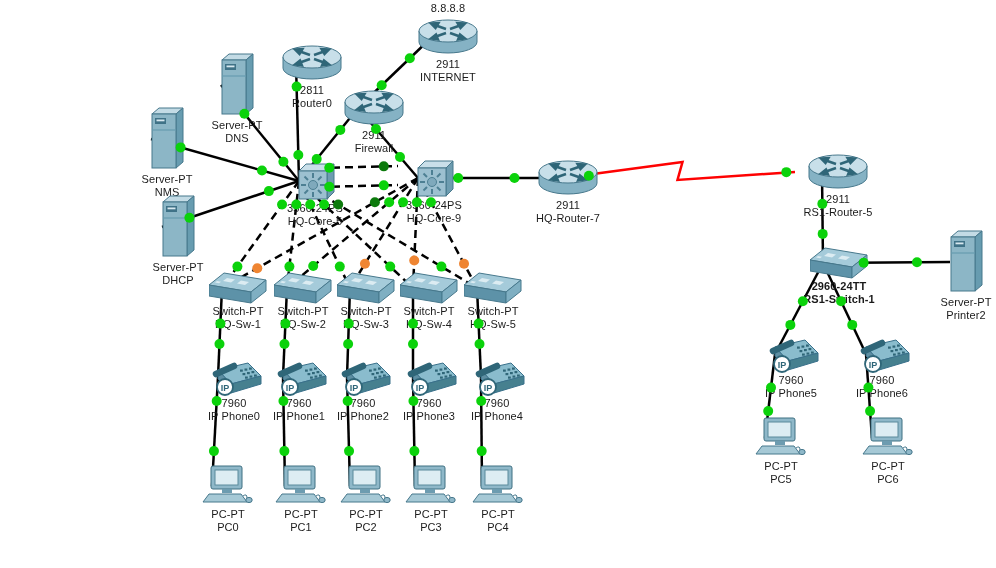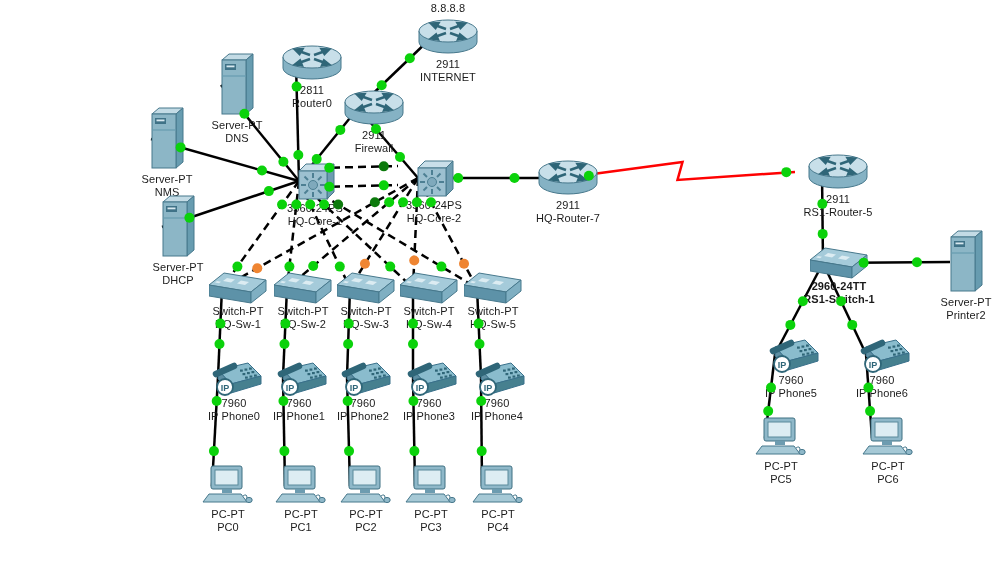--- a/index.html
+++ b/index.html
@@ -174,21 +174,21 @@
             <line x1="13" y1="19" x2="9.5" y2="15.5"></line>
             <line x1="11" y1="24" x2="6" y2="24"></line>
             <line x1="13" y1="29" x2="9.5" y2="32.5"></line>
             <line x1="18" y1="31" x2="18" y2="36"></line>
             <line x1="23" y1="29" x2="26.5" y2="32.5"></line>
           </g>
           <circle cx="18" cy="24" r="4.5" fill="#7fa9bc" stroke="#4d7f93"></circle>
         </svg>
         <div class="labels">
           <div>3560-24PS</div>
-          <div>HQ-Core-1</div>
+          <div>HQ-Core-5</div>
         </div>
       </div>
       <div class="device" style="left: 398px; top: 158px; width: 40px; height: 40px;">
         <svg width="40" height="40" viewBox="0 0 40 40">
           <polygon points="4,10 11,3 39,3 32,10" fill="#c9dfe9" stroke="#47788c"></polygon>
           <polygon points="32,10 39,3 39,31 32,38" fill="#6d9cb0" stroke="#47788c"></polygon>
           <rect x="4" y="10" width="28" height="28" fill="#9cc0d0" stroke="#47788c"></rect>
           <g stroke="#4d7f93" stroke-width="2">
             <line x1="25" y1="24" x2="30" y2="24"></line>
             <line x1="23" y1="19" x2="26.5" y2="15.5"></line>
@@ -196,21 +196,21 @@
             <line x1="13" y1="19" x2="9.5" y2="15.5"></line>
             <line x1="11" y1="24" x2="6" y2="24"></line>
             <line x1="13" y1="29" x2="9.5" y2="32.5"></line>
             <line x1="18" y1="31" x2="18" y2="36"></line>
             <line x1="23" y1="29" x2="26.5" y2="32.5"></line>
           </g>
           <circle cx="18" cy="24" r="4.5" fill="#7fa9bc" stroke="#4d7f93"></circle>
         </svg>
         <div class="labels">
           <div>3560-24PS</div>
-          <div>HQ-Core-2</div>
+          <div>HQ-Core-9</div>
         </div>
       </div>
       <div class="device" style="left: 520px; top: 158px; width: 64px; height: 40px;">
         <svg width="64" height="40" viewBox="0 0 64 40">
           <path d="M3,14 L3,25 A29,11 0 0 0 61,25 L61,14" fill="#85b2c4" stroke="#47788c"></path>
           <ellipse cx="32" cy="14" rx="29" ry="11" fill="#c8dfe9" stroke="#47788c"></ellipse>
           <g stroke="#2f6678" stroke-width="2.4" fill="#2f6678">
             <line x1="34" y1="12" x2="44" y2="8.5"></line>
             <polygon points="49,6.5 41.5,6 44.5,11"></polygon>
             <line x1="30" y1="12" x2="20" y2="8.5"></line>

